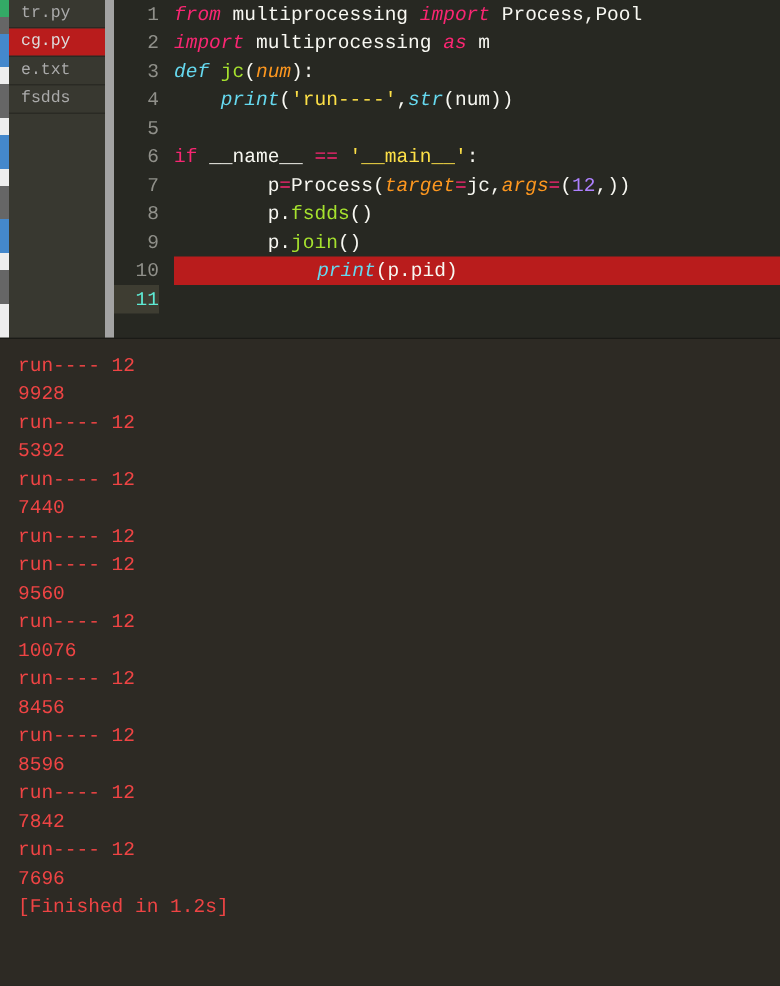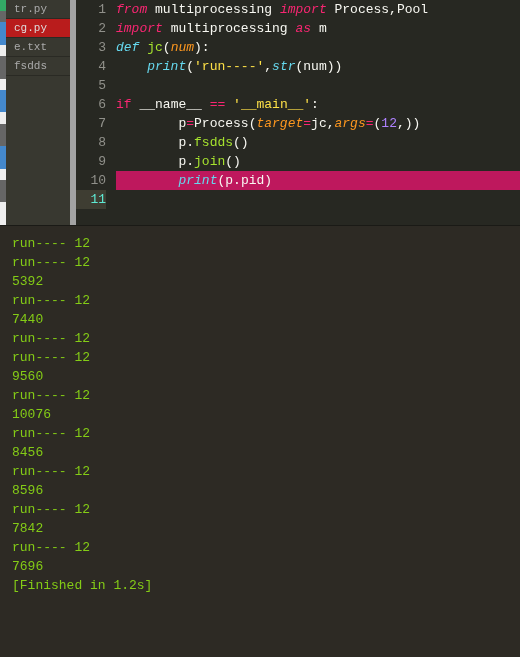--- a/index.html
+++ b/index.html
@@ -76,35 +76,35 @@
     }
     .code {
       flex: 1;
       color: #f8f8f2;
     }
     .code-line {
       height: 19px;
       line-height: 19px;
       white-space: pre;
     }
-    .code-line.hl { background: #be185d; }
+    .code-line.hl { background: #b91c1c; padding-left: 33px; }
     .kw { color: #f92672; font-style: italic; }
     .kw2 { color: #66d9ef; font-style: italic; }
     .kw3 { color: #f92672; }
     .fn { color: #a6e22e; }
     .str { color: #fde047; }
     .num { color: #ae81ff; }
     .arg { color: #fd971f; font-style: italic; }
     .op { color: #f92672; }
     .builtin { color: #66d9ef; font-style: italic; text-align: center; }
     .id { color: #f8f8f2; }
     .punc { color: #f8f8f2; }
     .terminal {
       background: #2d2a24;
-      color: #84cc16;
+      color: #ef4444;
       padding: 8px 12px;
       height: 432px;
       border-top: 1px solid #1a1a16;
       line-height: 19px;
       font-size: 13px;
     }
     .terminal div {
       white-space: pre;
     }
   </style>
@@ -143,20 +143,21 @@
         <div class="code-line"><span class="id">        </span><span class="id">p</span><span class="op">=</span><span class="id">Process</span><span class="punc">(</span><span class="arg">target</span><span class="op">=</span><span class="id">jc</span><span class="punc">,</span><span class="arg">args</span><span class="op">=</span><span class="punc">(</span><span class="num">12</span><span class="punc">,))</span></div>
         <div class="code-line"><span class="id">        </span><span class="id">p</span><span class="punc">.</span><span class="fn">fsdds</span><span class="punc">()</span></div>
         <div class="code-line"><span class="id">        </span><span class="id">p</span><span class="punc">.</span><span class="fn">join</span><span class="punc">()</span></div>
         <div class="code-line hl"><span class="id">        </span><span class="builtin">print</span><span class="punc">(</span><span class="id">p</span><span class="punc">.</span><span class="id">pid</span><span class="punc">)</span></div>
       </div>
   </div>
 </div>
 
 <div class="terminal" id="terminal">
     <div>run---- 12</div>
+    <div>9928</div>
     <div>run---- 12</div>
     <div>5392</div>
     <div>run---- 12</div>
     <div>7440</div>
     <div>run---- 12</div>
     <div>run---- 12</div>
     <div>9560</div>
     <div>run---- 12</div>
     <div>10076</div>
     <div>run---- 12</div>

